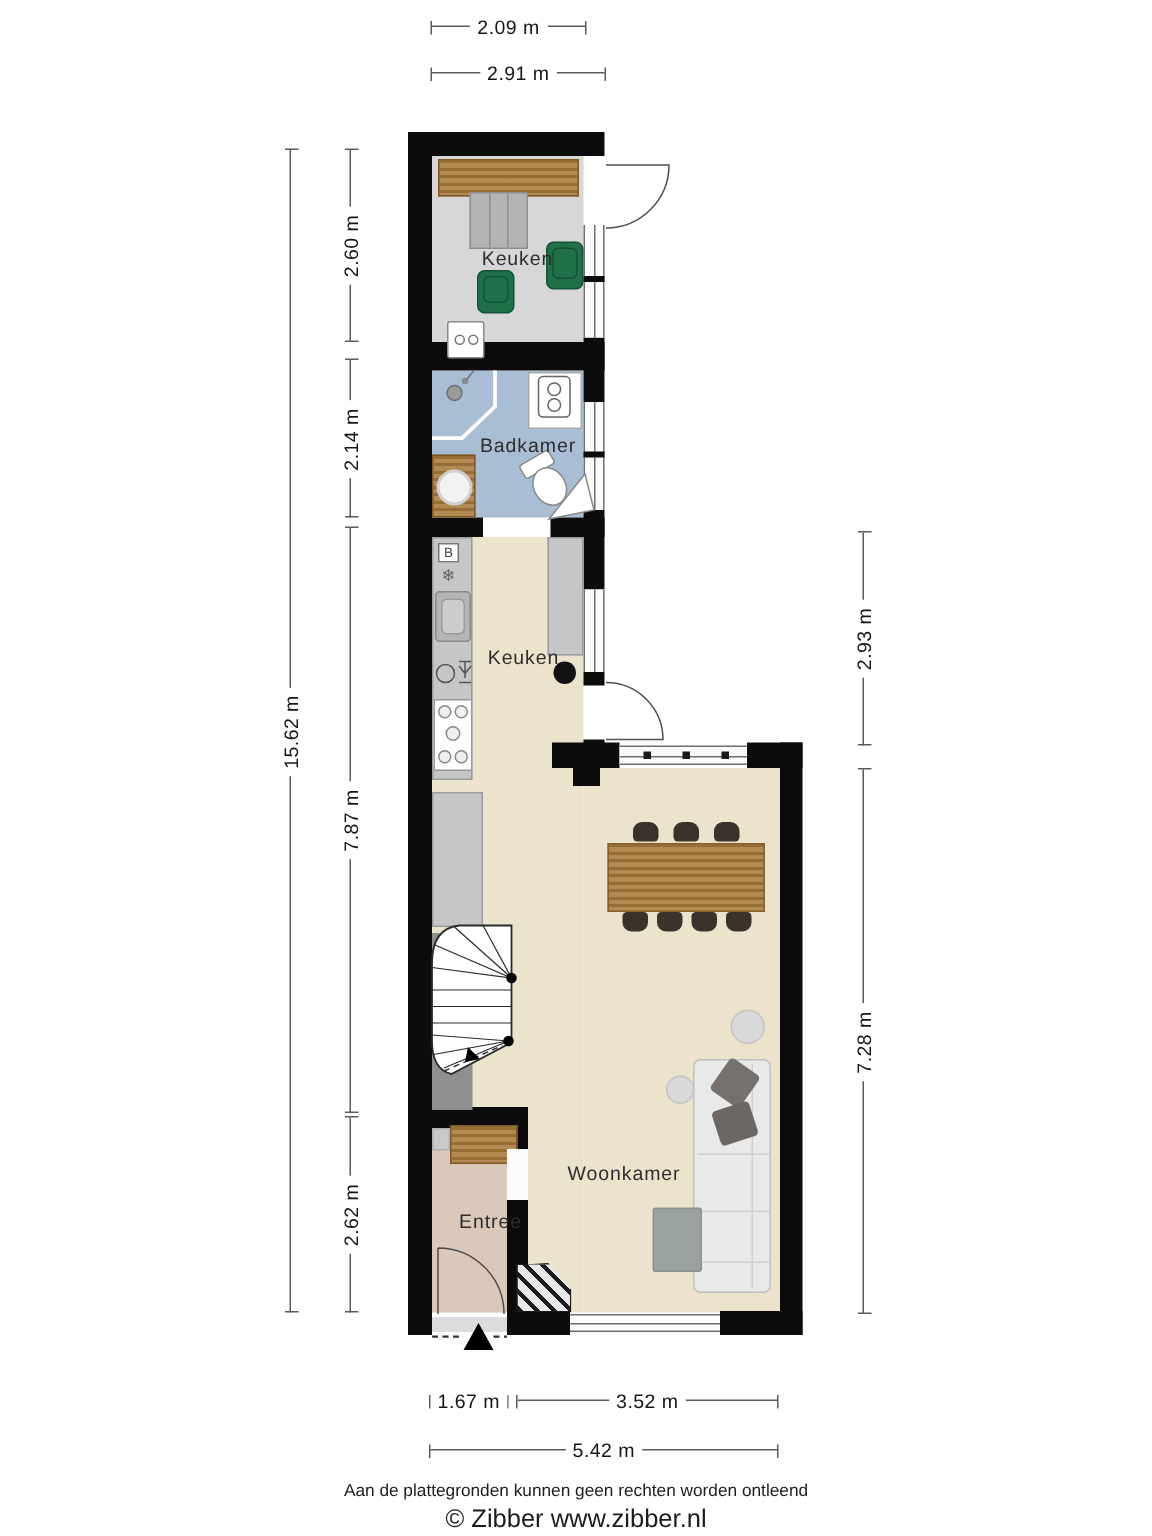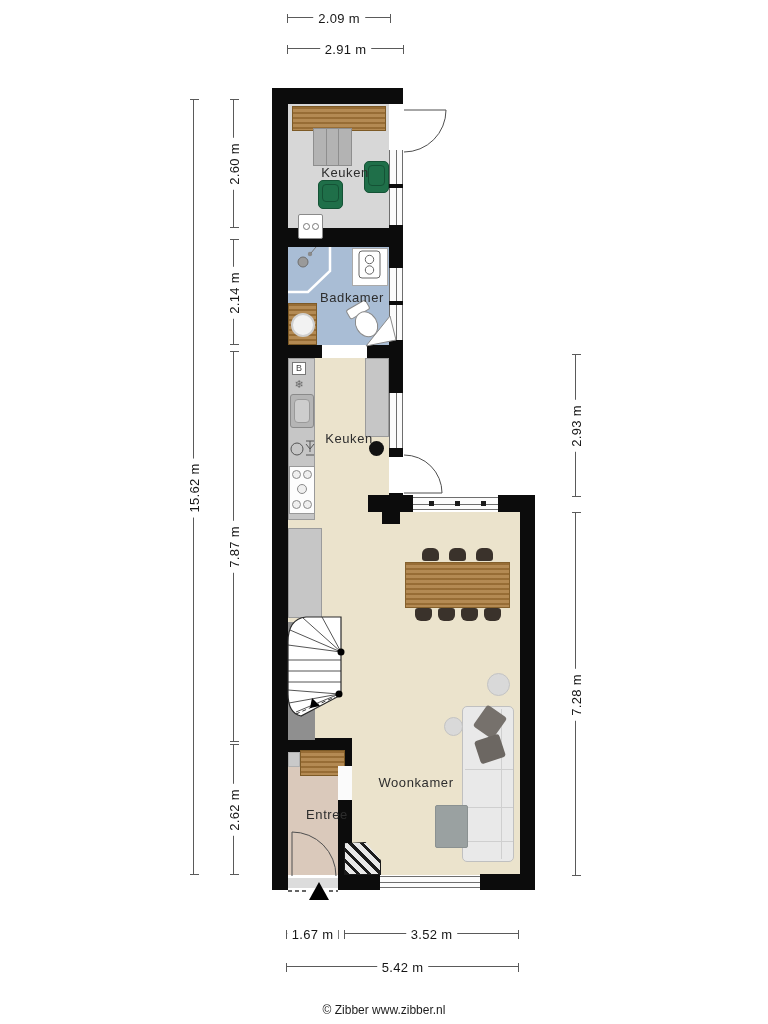--- a/index.html
+++ b/index.html
@@ -254,15 +254,16 @@
     <path d="M288,891 H309 M329,891 H338" stroke="#333" stroke-width="1.5" stroke-dasharray="4 3" fill="none"></path>
     <polygon points="319,882 309,900 329,900" fill="#000"></polygon>
   </svg>
 
   <div class="roomlabel" style="left:345px;top:172px">Keuken</div>
   <div class="roomlabel" style="left:352px;top:297px">Badkamer</div>
   <div class="roomlabel" style="left:349px;top:438px">Keuken</div>
   <div class="roomlabel" style="left:416px;top:782px">Woonkamer</div>
   <div class="roomlabel" style="left:327px;top:814px">Entree</div>
 
-  <div class="footer" style="top:1003px;font-size:12px">© Zibber www.zibber.nl</div>
+  <div class="footer" style="top:988px;font-size:11.5px">Aan de plattegronden kunnen geen rechten worden ontleend</div>
+  <div class="footer" style="top:1003px;font-size:17px">© Zibber www.zibber.nl</div>
 
 </div>
 
 </body></html>

